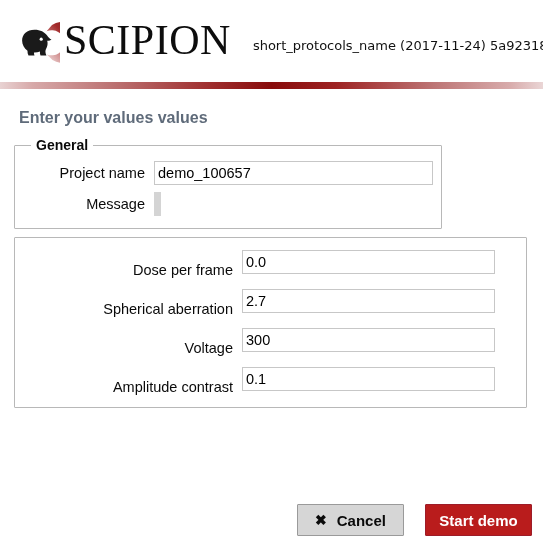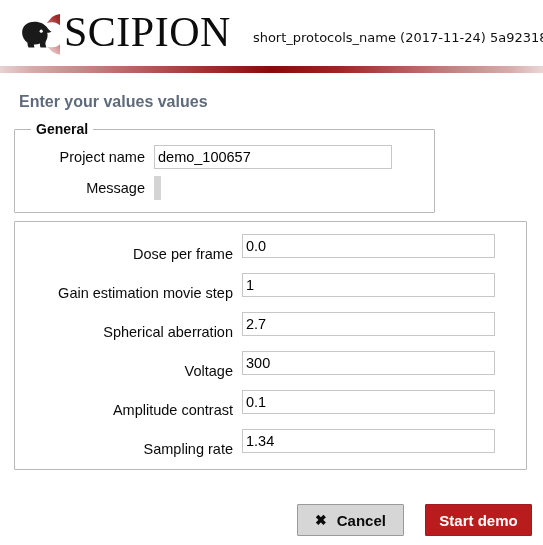--- a/index.html
+++ b/index.html
@@ -12,21 +12,21 @@
     height: 545px;
     background: #ffffff;
     font-family: "Liberation Sans", sans-serif;
     overflow: hidden;
     position: relative;
   }
 
   
   .header {
     position: relative;
-    height: 66px;
+    height: 82px;
     background: #ffffff;
     display: flex;
     align-items: center;
     padding-left: 8px;
     box-sizing: border-box;
   }
   .logo-mark {
     width: 52px;
     height: 52px;
     position: relative;
@@ -130,21 +130,21 @@
     color: #000000;
     border: 1px solid #c7c7c7;
     background: #ffffff;
     height: 24px;
     line-height: 22px;
     padding: 0 3px;
     box-sizing: border-box;
     outline: none;
     border-radius: 0;
   }
-  #general-group .text-input { width: 238px; }
+  #general-group .text-input { width: 279px; }
   #acquisition-group .text-input { width: 253px; }
 
   .message-stub {
     width: 7px;
     height: 24px;
     background: #d4d4d4;
     border: none;
     flex: 0 0 auto;
   }
 
@@ -258,45 +258,37 @@
     </div>
   </fieldset>
 
   <fieldset class="group" id="acquisition-group">
 
     <div class="form-row">
       <div class="field-label">Dose per frame</div>
       <input class="text-input" type="text" value="0.0" style="">
     </div>
 
-    <div class="form-row">
-      <div class="field-label">Gain estimation movie step</div>
-      <input class="text-input" type="text" value="1" style="">
-    </div>
 
     <div class="form-row">
       <div class="field-label">Spherical aberration</div>
       <input class="text-input" type="text" value="2.7" style="">
     </div>
 
     <div class="form-row">
       <div class="field-label">Voltage</div>
       <input class="text-input" type="text" value="300" style="">
     </div>
 
 
     <div class="form-row">
       <div class="field-label">Amplitude contrast</div>
       <input class="text-input" type="text" value="0.1" style="">
     </div>
 
-    <div class="form-row">
-      <div class="field-label">Sampling rate</div>
-      <input class="text-input" type="text" value="1.34" style="">
-    </div>
   </fieldset>
 </div>
 
 <div class="button-bar">
   <div class="btn btn-cancel">
     <span class="x-glyph">✖</span>
     <span>Cancel</span>
   </div>
   <div class="btn btn-start">
     <span>Start demo</span>

